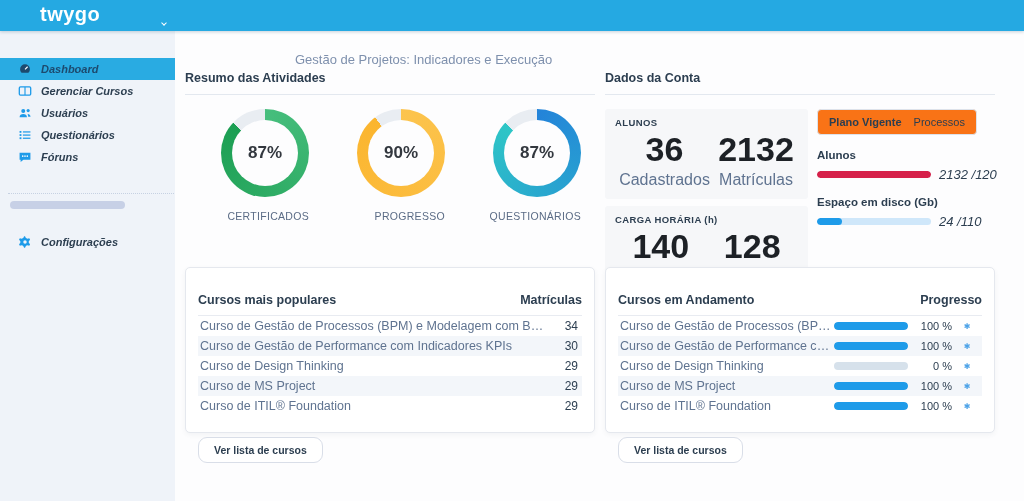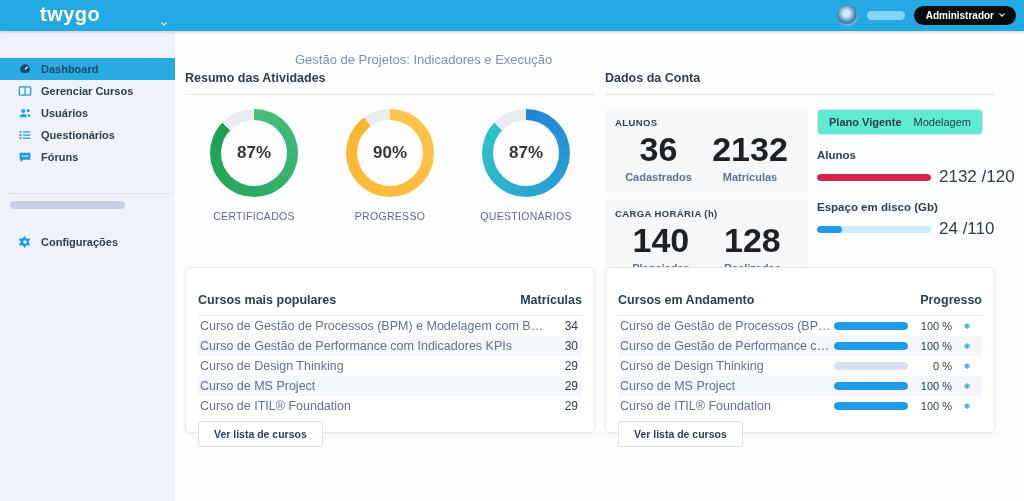--- a/index.html
+++ b/index.html
@@ -22,21 +22,21 @@
   .avatar { width:21px; height:21px; border-radius:50%;
     background:radial-gradient(circle at 45% 40%, #cdeefc 0 18%, #3d7ba3 55%, #7fd0f2 75%); }
   .name-pill { width:38px; height:9px; border-radius:5px; background:#86d4f4; }
   .admin-btn { height:19px; background:#0b0b0d; border-radius:10px; color:#fff;
     font-size:10px; font-weight:700; display:flex; align-items:center; gap:6px;
     padding:0 12px; cursor:pointer; }
   .admin-btn .chev { margin-top:-3px; }
 
   
   .sidebar { position:absolute; left:0; top:31px; width:199px; bottom:0;
-    background:#eff3f9; border-right:1px solid #e0e7f0; }
+    background:#eff3f9; border-right:1px solid #e0e7f0;font-style:italic; }
   .menu { margin-top:27px; }
   .side-item { height:22px; display:flex; align-items:center; gap:9px;
     padding-left:18px; padding-right:16px; font-size:11px; font-weight:700;
     color:#2c3e50; cursor:pointer; }
   .side-item .ic { width:14px; height:14px; color:#1e9be9; flex:0 0 14px; }
   .side-item.active { background:#29abe2; color:#1d4a6e; }
   .side-item.active .ic { color:#1d4a6e; }
   .side-item .chev { margin-left:auto; color:#3c4f63; }
   .side-divider { border-top:1px dotted #c6d1e2; margin:25px 8px 0 8px; }
   .side-pill { width:115px; height:8px; border-radius:4px; background:#c7d0e6;
@@ -48,84 +48,76 @@
   .page-title { position:absolute; left:120px; top:21px; font-size:13px; color:#7e90ad; }
 
   .section { position:absolute; top:40px; }
   .section h2 { font-size:12.5px; font-weight:700; color:#2c3e50;
     padding-bottom:9px; border-bottom:1px solid #e3e8ef; }
   .sec-left  { left:10px;  width:410px; }
   .sec-right { left:430px; width:390px; }
 
   
   .donut-row { display:flex; justify-content:space-between; margin-top:14px; padding:0 14px; }
-  .donut-block { display:flex; flex-direction:column; align-items:center; width:110px; }
+  .donut-block { display:flex; flex-direction:column; align-items:flex-end; width:110px; }
   .donut { width:88px; height:88px; border-radius:50%; position:relative; }
   .donut-hole { position:absolute; inset:11px; background:#fdfdfe; border-radius:50%;
     display:flex; align-items:center; justify-content:center; }
   .donut-hole span { font-size:17px; font-weight:700; color:#33383f; }
   .donut-label { margin-top:13px; font-size:10.5px; letter-spacing:.3px; color:#5a6b85; }
 
   
   .acct-body { display:flex; margin-top:14px; }
   .stats-col { width:203px; margin-right:9px; }
   .stat-group { background:#f6f7f9; border-radius:3px; padding:8px 10px 10px 10px; margin-bottom:7px; }
   .stat-title { font-size:9.5px; font-weight:700; letter-spacing:.4px; color:#2c3e50; }
   .stat-cols { display:flex; justify-content:space-around; margin-top:2px; }
   .stat-col { text-align:center; }
   .stat-value { font-size:34px; font-weight:700; color:#1d2126; }
-  .stat-sub { font-size:11px; color:#5f7390; margin-top:2px;font-weight:bold; }
+  .stat-sub { font-size:16px; color:#5f7390; margin-top:2px; }
 
   .plan-col { flex:1; }
   .plan-tabs { display:inline-flex; gap:12px; border:1px solid #dde2ea; border-radius:4px;
-    background:#5eead4; padding:6px 11px; }
+    background:#f97316; padding:6px 11px; }
   .plan-tab { font-size:11px; cursor:pointer; }
   .plan-tab.sel { font-weight:700; }
   .meter-label { font-size:11.5px; font-weight:600; color:#2c3e50; margin-top:14px; }
   .meter-row { display:flex; align-items:center; gap:8px; margin-top:6px; }
   .meter-track { flex:1; height:7px; border-radius:4px; background:#e8edf2; overflow:hidden; }
   .meter-fill { height:100%; border-radius:4px; }
-  .meter-text { font-size:17px; color:#2c3e50; white-space:nowrap; width:56px; }
+  .meter-text { font-size:13px; color:#2c3e50; white-space:nowrap; width:56px;font-style:italic; }
 
   
   .card { position:absolute; top:236px; width:410px; height:166px; background:#fff;
     border:1px solid #e5e8ee; border-radius:5px; box-shadow:0 2px 5px rgba(60,80,110,.06);
     padding:25px 12px; }
   .card-left  { left:10px; }
   .card-right { left:430px; width:390px; }
   .card-head { display:flex; justify-content:space-between; align-items:center;
     font-size:12.5px; font-weight:700; color:#2c3e50; padding-bottom:8px;
     border-bottom:1px solid #e8ebf1; }
   .crow { height:20px; display:flex; align-items:center; font-size:12.5px; cursor:pointer; }
   .crow:nth-child(even) { background:#f3f6fa; }
   .crow .cname { flex:1; color:#5f7390; padding-left:2px; white-space:nowrap;
     overflow:hidden; text-overflow:ellipsis; }
   .crow .cval { width:38px; text-align:right; font-size:12px; color:#2c3e50; padding-right:4px; }
   .crow .rtrack { width:74px; height:8px; border-radius:4px; overflow:hidden; margin:0 2px; }
   .crow .rfill { height:100%; border-radius:4px; }
   .crow .rpct { width:42px; text-align:right; font-size:11px; color:#2c3e50; }
   .crow .rast { width:30px; text-align:center; color:#4da3e8; font-size:8px; }
-  .list-btn { margin-top:5px; display:inline-block; background:#fff; border:1px solid #d9dee8;
-    border-radius:3px; padding:6px 15px; font-size:10.5px; font-weight:700; color:#2c3e50;
+  .list-btn { margin-top:21px; display:inline-block; background:#fff; border:1px solid #d9dee8;
+    border-radius:9px; padding:6px 15px; font-size:10.5px; font-weight:700; color:#2c3e50;
     cursor:pointer; }
 </style>
 </head>
 <body>
 
 <div class="topbar">
   <div class="logo">twygo</div>
   <span class="logo-chev"><span class="chev small"></span></span>
-  <div class="top-right">
-    <div class="avatar"></div>
-    <div class="name-pill"></div>
-    <div class="admin-btn">
-      <span>Administrador</span>
-      <span class="chev small"></span>
-    </div>
-  </div>
 </div>
 
 <div class="sidebar">
   <div class="menu">
     <div class="side-item active">
       <svg class="ic" viewBox="0 0 16 16">
         <path d="M8 2.6a5.6 5.6 0 0 0-5.6 5.6c0 1.6.7 3.1 1.7 4.1h7.8a5.7 5.7 0 0 0 1.7-4.1A5.6 5.6 0 0 0 8 2.6z" fill="currentColor"></path>
         <line x1="8" y1="8.4" x2="11" y2="5.4" stroke="#fff" stroke-width="1.3"></line>
       </svg>
       <span>Dashboard</span>
@@ -240,21 +232,21 @@
             <div class="stat-col">
               <div class="stat-value">128</div>
               <div class="stat-sub">Realizadas</div>
             </div>
           </div>
         </div>
       </div>
       <div class="plan-col">
         <div class="plan-tabs">
           <span class="plan-tab sel">Plano Vigente</span>
-          <span class="plan-tab">Modelagem</span>
+          <span class="plan-tab">Processos</span>
         </div>
         <div class="meter-label">Alunos</div>
         <div class="meter-row">
           <div class="meter-track" style="background: rgb(240, 242, 245);">
             <div class="meter-fill" style="width: 100%; background: rgb(214, 32, 74);"></div>
           </div>
           <div class="meter-text">2132 /120</div>
         </div>
         <div class="meter-label">Espaço em disco (Gb)</div>
         <div class="meter-row">

